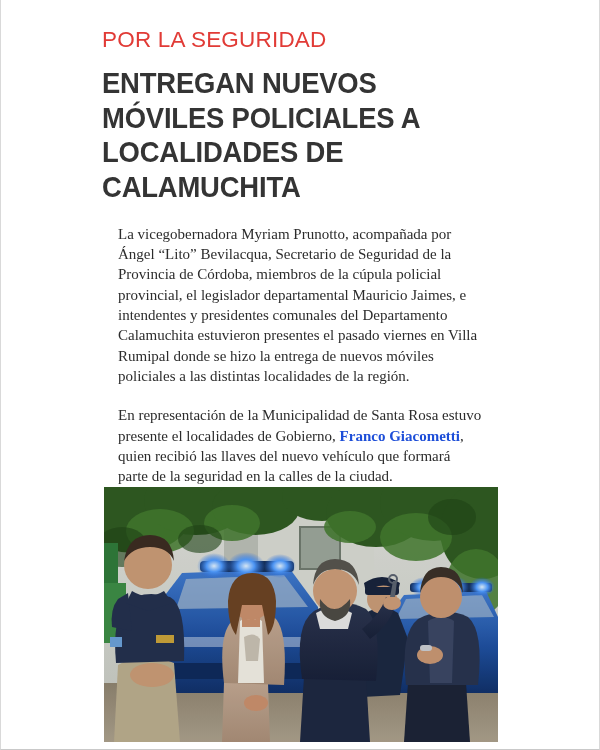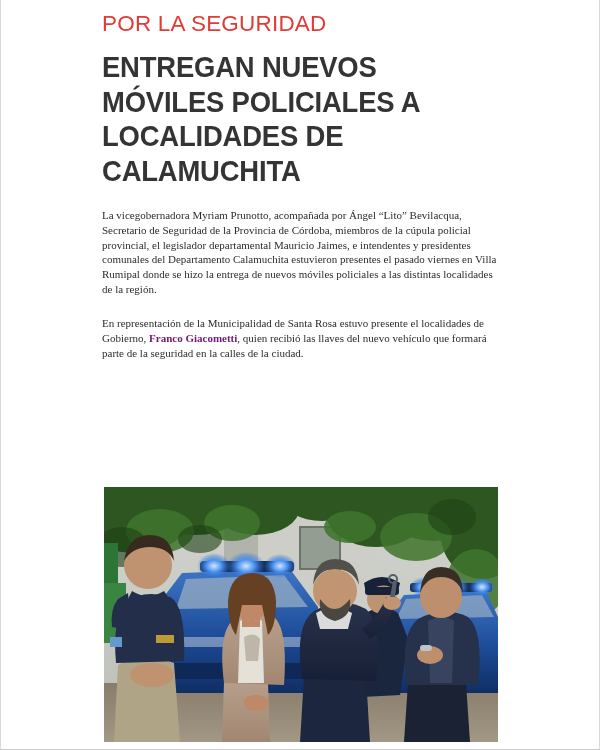--- a/index.html
+++ b/index.html
@@ -20,21 +20,21 @@
     height: 750px;
     background: #ffffff;
     box-sizing: border-box;
     border-left: 1px solid #d9d9d9;
     border-right: 1px solid #d9d9d9;
     border-bottom: 1px solid #c9c9c9;
   }
   .content {
     position: absolute;
     left: 101px;
-    top: 0;
+    top: 16px;
     width: 397px;
   }
 
   
   .header-row {
     position: relative;
     height: 48px;
   }
   .kicker {
     position: absolute;
@@ -95,29 +95,29 @@
     color: #343434;
     text-transform: uppercase;
     transform: scaleX(0.93);
     transform-origin: left top;
     width: 425px;
   }
 
   
   .para {
     font-family: "Liberation Serif", "DejaVu Serif", serif;
-    font-size: 11px;
+    font-size: 15px;
     line-height: 1.355;
     color: #2c2c2c;
-    margin: 0;
+    margin: 16px;
   }
   .para.lead   { margin-top: 17px; }
   .para.strong { margin-top: 19px; font-weight: 700; color: #232323; }
   .para.last   { margin-top: 19px; }
-  .para b { font-weight: 700; color: #701a75; }
+  .para b { font-weight: 700; color: #1d4ed8; }
 
   
   .photo-wrap {
     position: absolute;
     left: 103px;
     top: 487px;
     width: 394px;
     height: 255px;
     overflow: hidden;
     background: #2b3a25;

